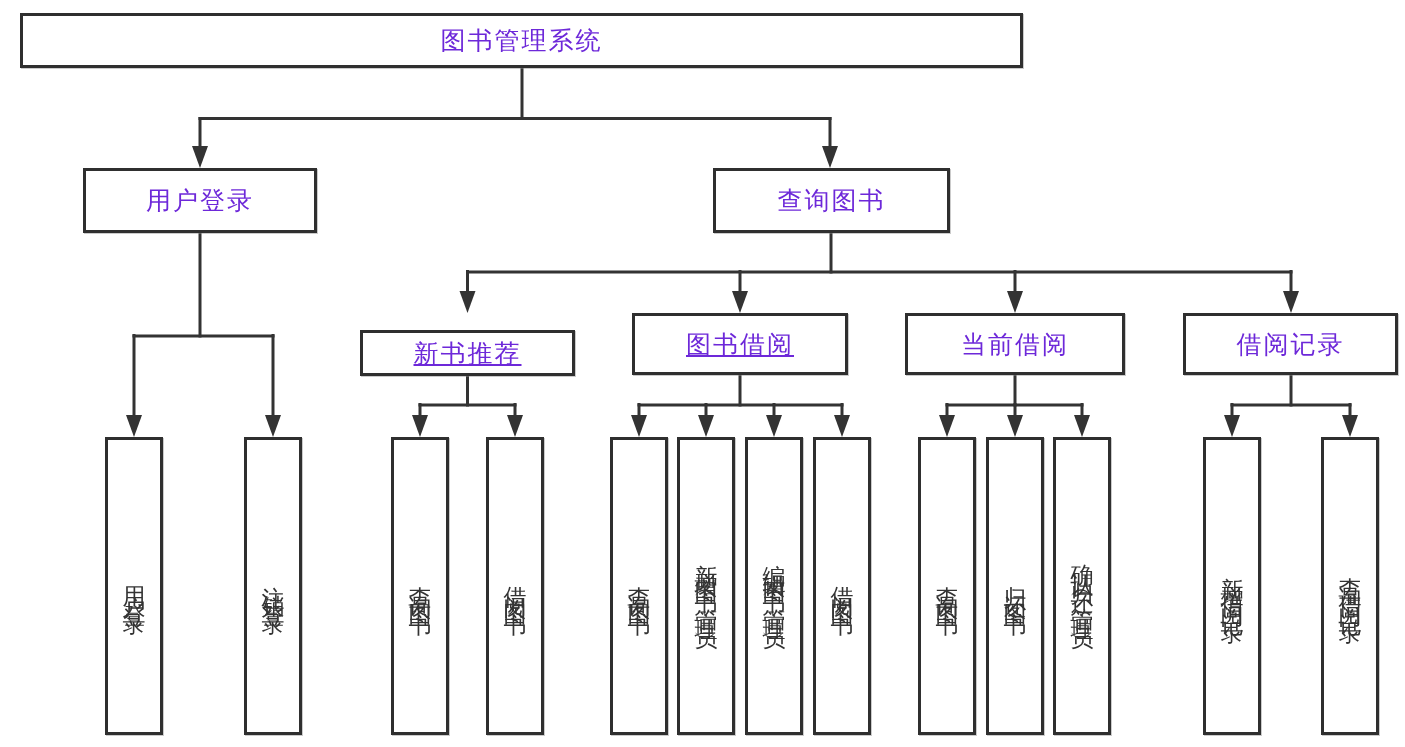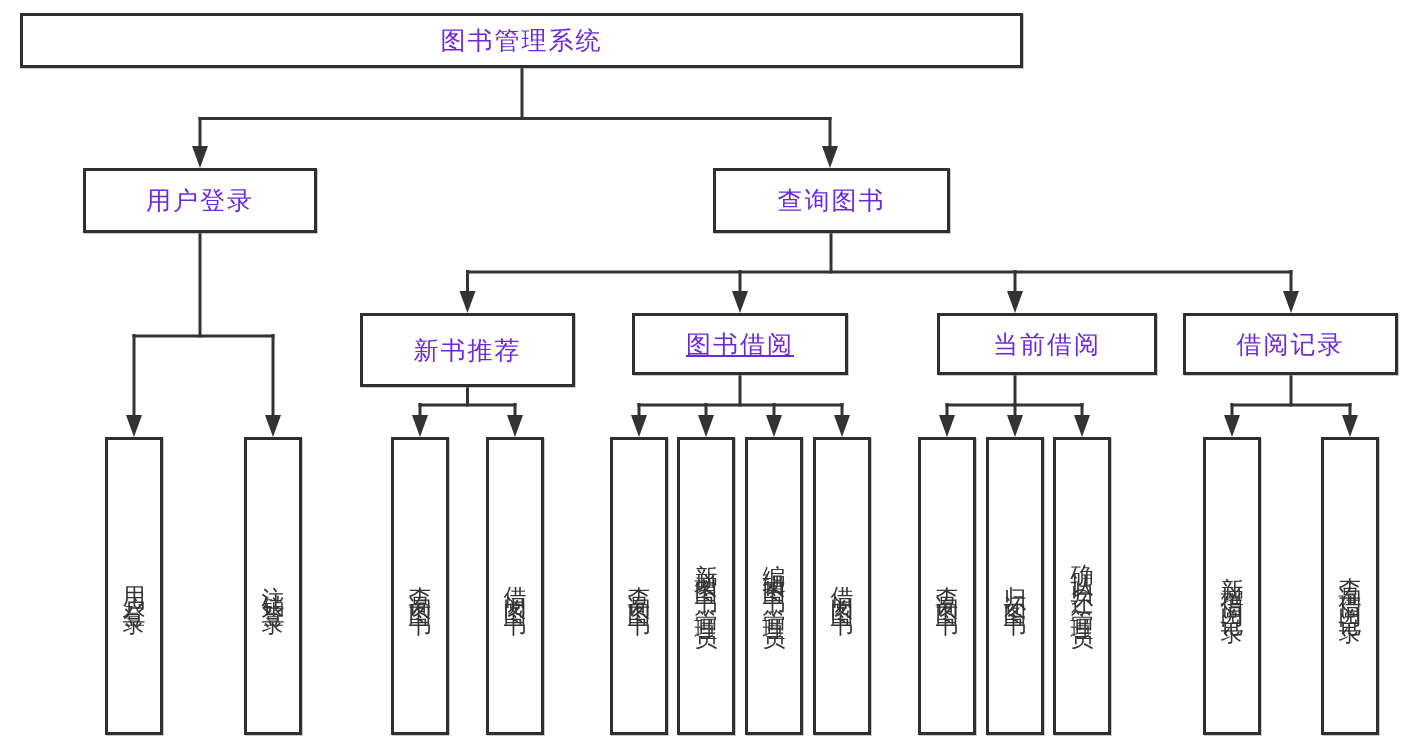--- a/index.html
+++ b/index.html
@@ -133,23 +133,23 @@
     <polygon class="ah" points="1224,415 1240,415 1232,437"></polygon>
     <line class="c" x1="1350" y1="403" x2="1350" y2="417"></line>
     <polygon class="ah" points="1342,415 1358,415 1350,437"></polygon>
   </svg>
 
   <div class="hbox" style="left:20px; top:13px; width:1003px; height:55px;">图书管理系统</div>
 
   <div class="hbox" style="left:83px; top:168px; width:234px; height:65px;">用户登录</div>
   <div class="hbox" style="left:713px; top:168px; width:237px; height:65px;">查询图书</div>
 
-  <div class="hbox" style="left:360px; top:313px; width:215px; height:74px;">新书推荐</div>
+  <div class="hbox" style="left:360px; top:330px; width:215px; height:46px;text-decoration:underline;">新书推荐</div>
   <div class="hbox" style="left:632px; top:313px; width:216px; height:62px;text-decoration:underline;">图书借阅</div>
-  <div class="hbox" style="left:905px; top:313px; width:220px; height:62px;margin-left:32px;">当前借阅</div>
+  <div class="hbox" style="left:905px; top:313px; width:220px; height:62px;">当前借阅</div>
   <div class="hbox" style="left:1183px; top:313px; width:215px; height:62px;">借阅记录</div>
 
   <div class="vbox" style="left:105px;">
     <span class="vtext">用户登录</span>
   </div>
   <div class="vbox" style="left:244px;">
     <span class="vtext">注销登录</span>
   </div>
 
   <div class="vbox" style="left:391px;">

